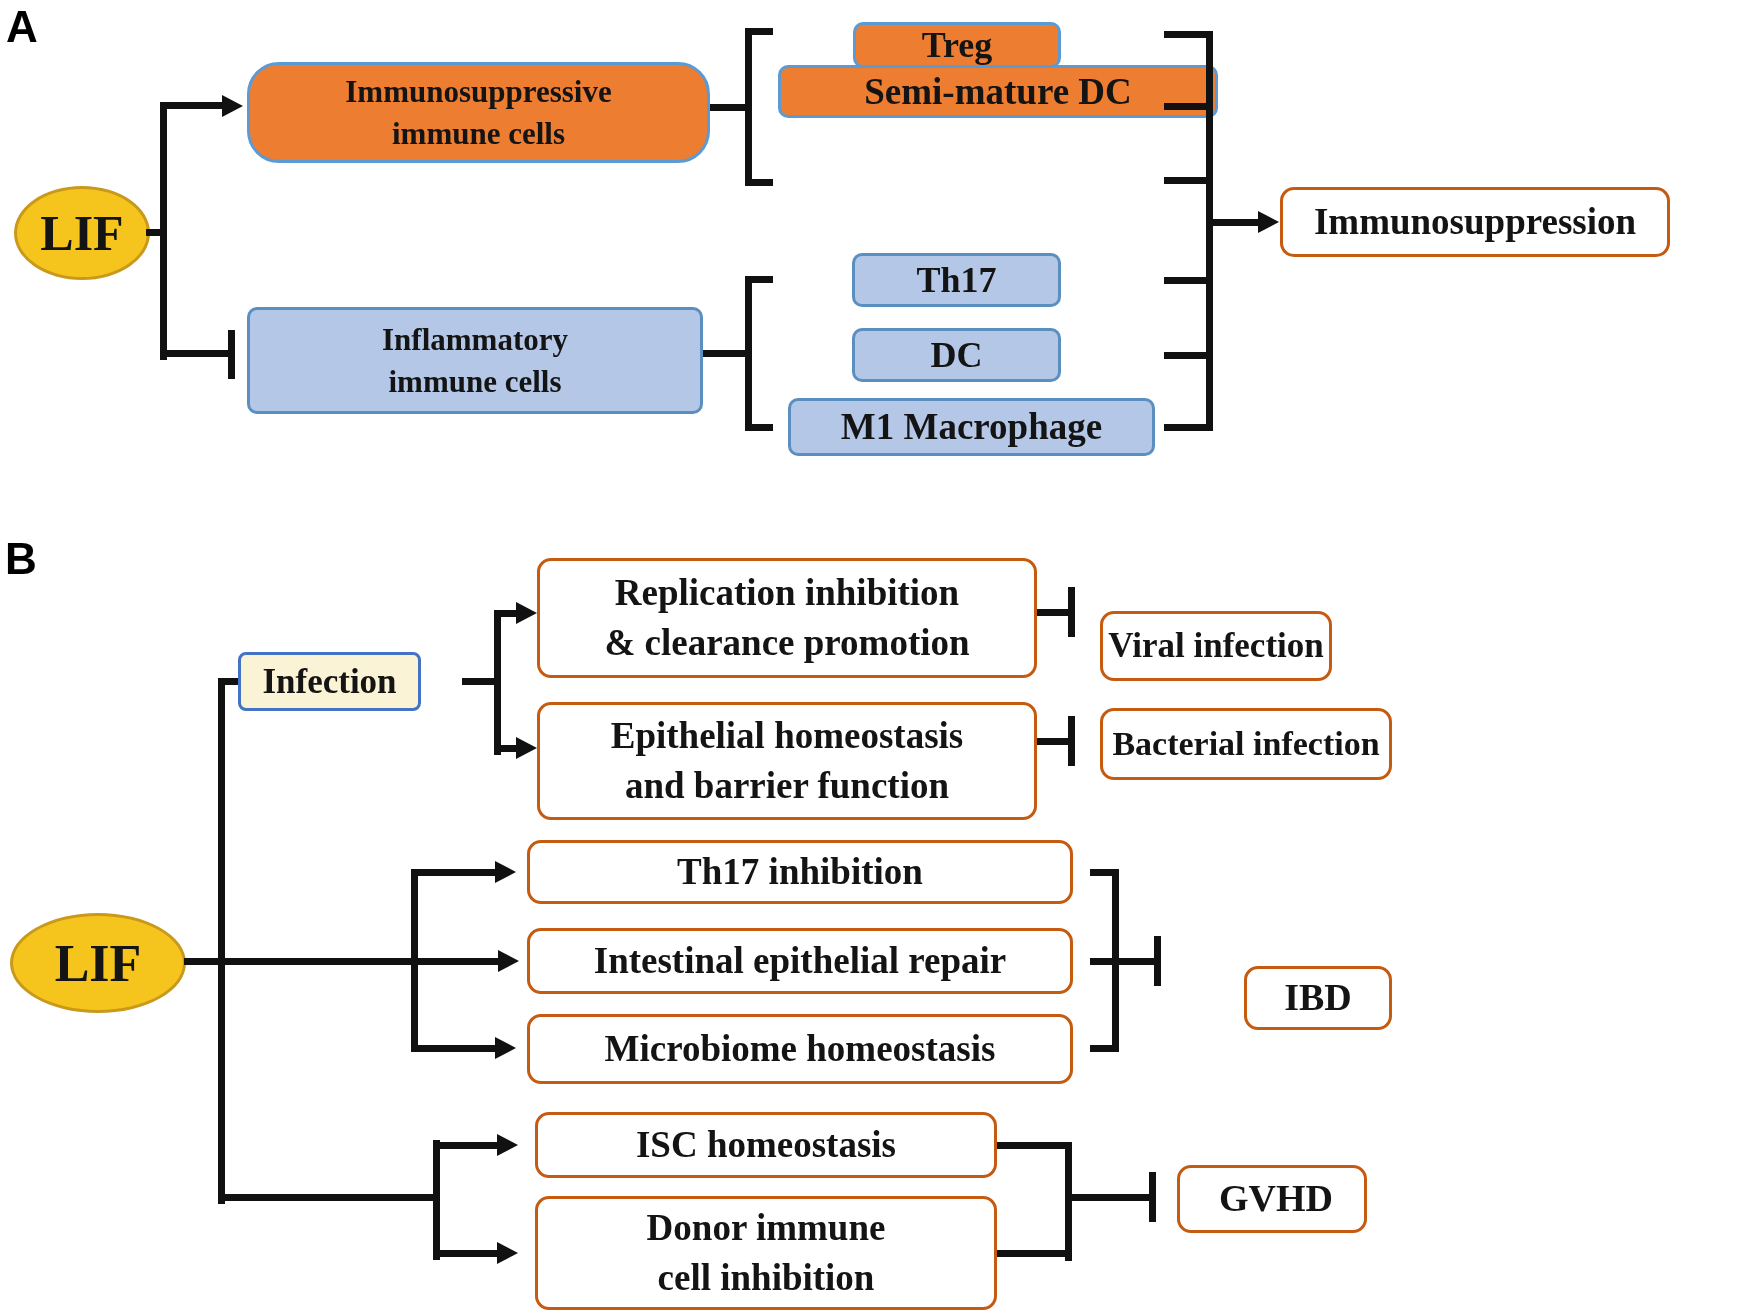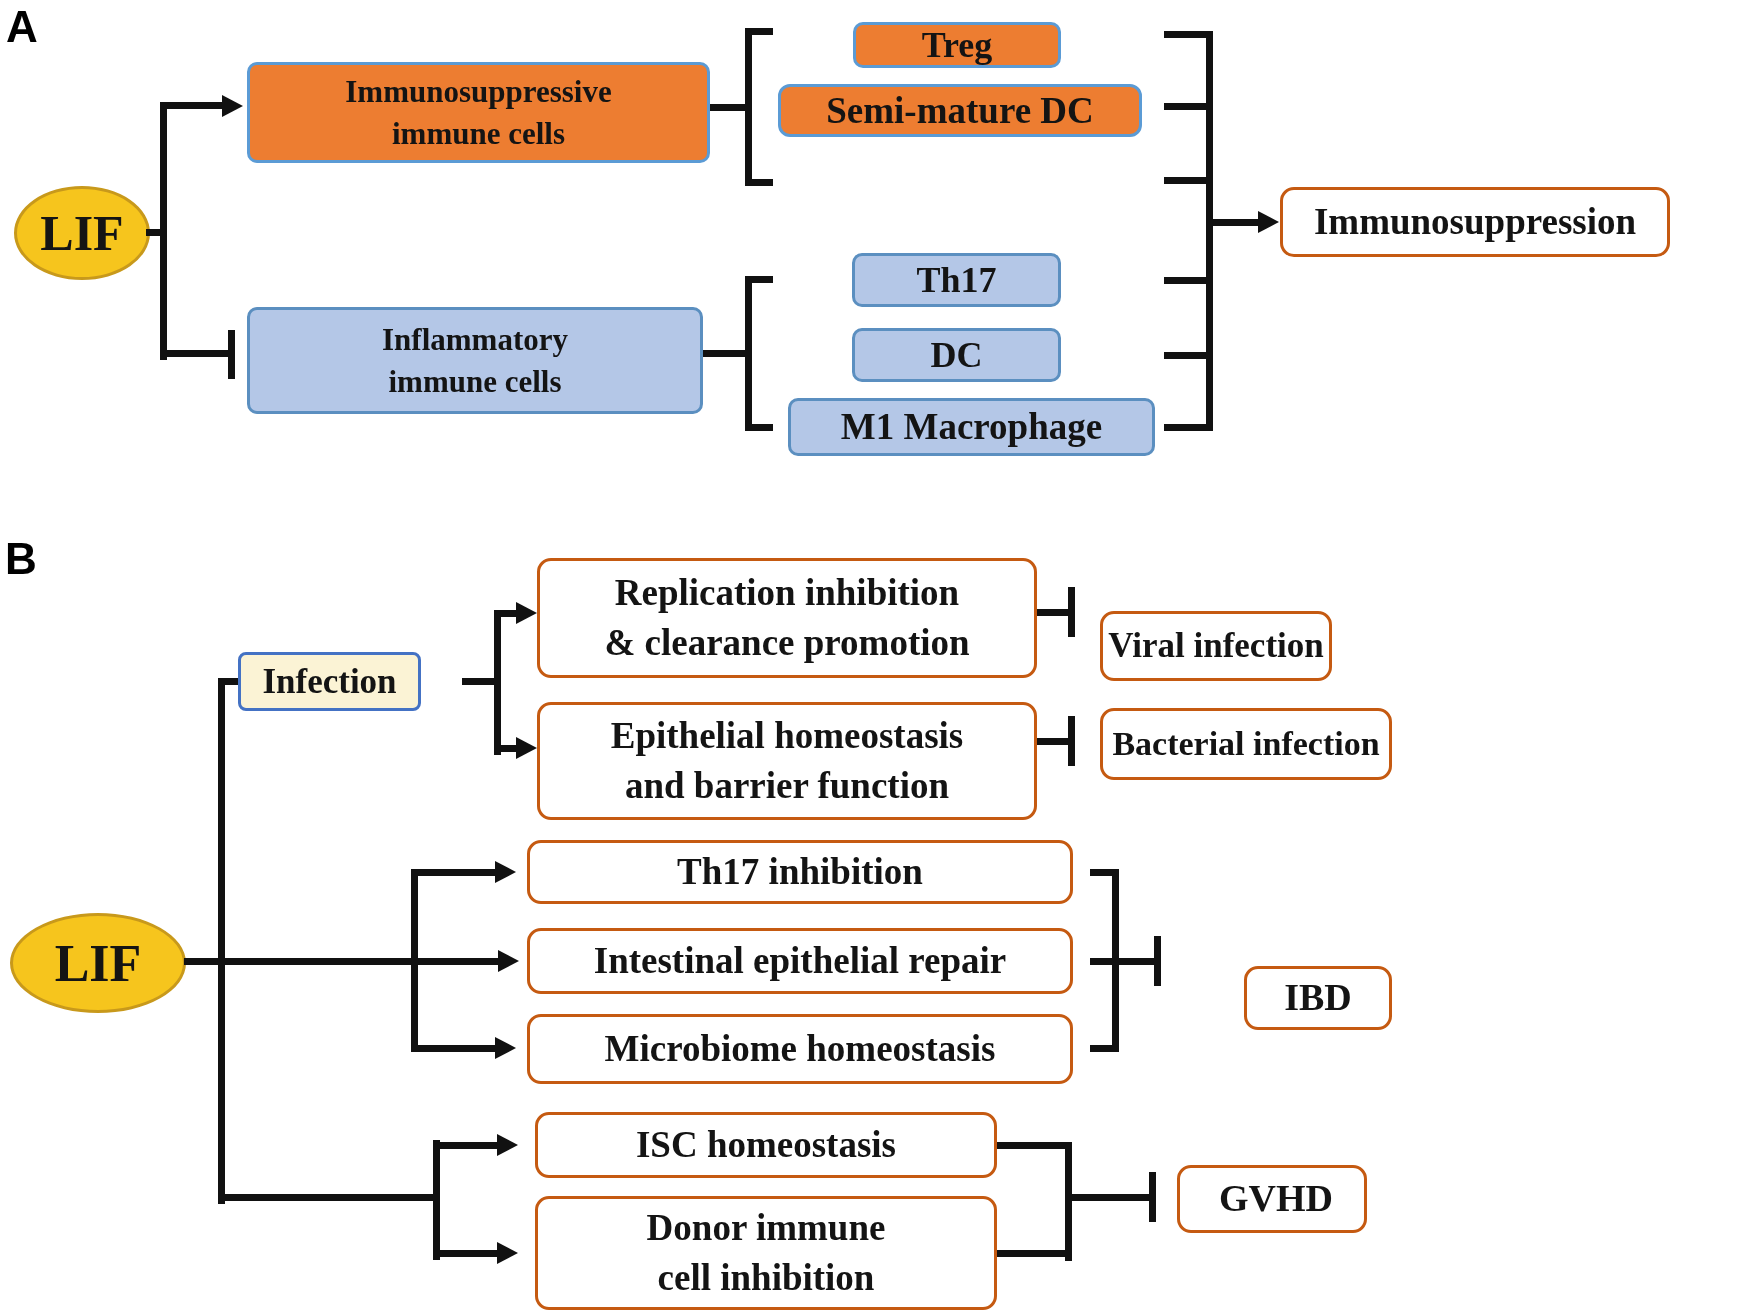--- a/index.html
+++ b/index.html
@@ -32,37 +32,37 @@
 
   <div class="ellipse" style="left:14px;top:186px;width:136px;height:94px;font-size:50px;">LIF</div>
 
   <div class="hl" style="left:146px;top:229px;width:20px;"></div>
   <div class="vl" style="left:160px;top:102px;height:258px;"></div>
   <div class="hl" style="left:160px;top:102px;width:62px;"></div>
   <div class="ah" style="left:222px;top:95px;"></div>
   <div class="hl" style="left:160px;top:350px;width:68px;"></div>
   <div class="tb" style="left:228px;top:330px;height:49px;"></div>
 
-  <div class="box a-orange" style="left:247px;top:62px;width:463px;height:101px;font-size:31px;">Immunosuppressive
+  <div class="box a-orange" style="left:247px;top:62px;width:463px;height:101px;font-size:31px;border-radius:32px;">Immunosuppressive
 immune cells</div>
   <div class="box a-blue" style="left:247px;top:307px;width:456px;height:107px;font-size:31px;">Inflammatory
 immune cells</div>
 
   <div class="hl" style="left:710px;top:104px;width:38px;"></div>
   <div class="vl" style="left:745px;top:28px;height:158px;"></div>
   <div class="hl" style="left:745px;top:28px;width:28px;"></div>
   <div class="hl" style="left:745px;top:179px;width:28px;"></div>
 
   <div class="hl" style="left:703px;top:350px;width:45px;"></div>
   <div class="vl" style="left:745px;top:276px;height:155px;"></div>
   <div class="hl" style="left:745px;top:276px;width:28px;"></div>
   <div class="hl" style="left:745px;top:424px;width:28px;"></div>
 
   <div class="box a-orange" style="left:853px;top:11px;width:208px;height:46px;font-size:36px;margin-top:11px;">Treg</div>
-  <div class="box a-orange" style="left:778px;top:84px;width:364px;height:53px;font-size:37px;border-radius:12px;">Semi-mature DC</div>
+  <div class="box a-orange" style="left:778px;top:65px;width:440px;height:53px;font-size:37px;">Semi-mature DC</div>
   <div class="box a-blue" style="left:852px;top:253px;width:209px;height:54px;font-size:36px;">Th17</div>
   <div class="box a-blue" style="left:852px;top:328px;width:209px;height:54px;font-size:36px;">DC</div>
   <div class="box a-blue" style="left:788px;top:398px;width:367px;height:58px;font-size:37px;">M1 Macrophage</div>
 
   <div class="hl" style="left:1164px;top:31px;width:47px;"></div>
   <div class="hl" style="left:1164px;top:103px;width:47px;"></div>
   <div class="hl" style="left:1164px;top:177px;width:47px;"></div>
   <div class="hl" style="left:1164px;top:277px;width:47px;"></div>
   <div class="hl" style="left:1164px;top:352px;width:47px;"></div>
   <div class="hl" style="left:1164px;top:424px;width:47px;"></div>

